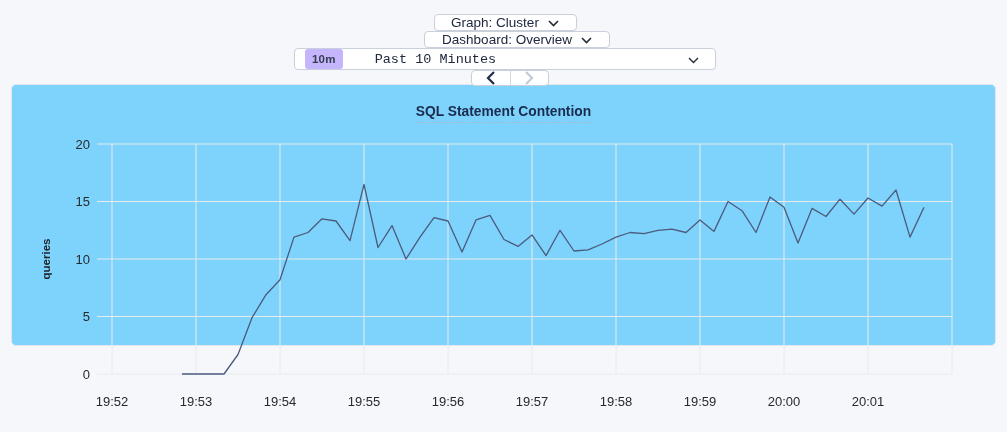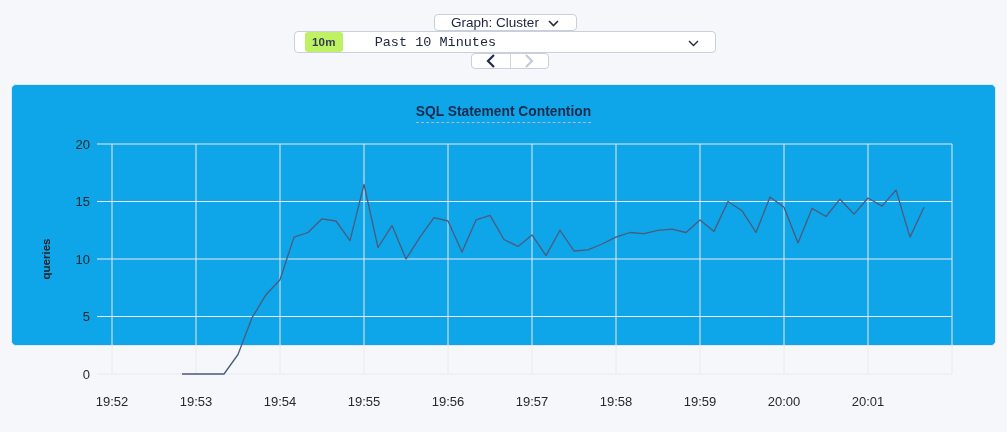--- a/index.html
+++ b/index.html
@@ -16,35 +16,35 @@
     height:39px; display:flex; align-items:center; cursor:pointer;
     font-size:13.5px; color:#20283e;
   }
   .dd { justify-content:center; gap:9px; }
   .dd1 { width:143px; }
   .dd2 { width:186px; margin-left:24px; }
   .chev-down { margin-top:2px; }
   .vdiv { width:1px; height:44px; background:#d8dde6; margin-left:25px; margin-right:24px; }
   .timesel { width:422px; padding:0 16px 0 10px; }
   .badge {
-    background:#bef264; color:#353c4e; font-weight:bold; font-size:11.5px;
+    background:#c4b5fd; color:#353c4e; font-weight:bold; font-size:11.5px;
     border-radius:3px; padding:4px 7px; letter-spacing:.2px;
   }
   .timesel .lbl { margin-left:32px;font-family:Liberation Mono, monospace; }
   .timesel .chev-down { margin-left:auto; }
   .pager { margin-left:10px; width:78px; height:39px; display:flex;
     background:#fff; border:1px solid #c9d0dc; border-radius:4px; }
   .pager .cell { flex:1; display:flex; align-items:center; justify-content:center; cursor:pointer; }
   .pager .cell:first-child { border-right:1px solid #d2d8e2; }
   .now { margin-left:10px; width:55px; justify-content:center;
     color:#9aa3b5; font-size:13.5px; }
   
   .card {
     margin:31px 11px 0 11px; height:262px;
-    background:#0ea5e9; border:1px solid #e2e7ee; border-radius:5px;
+    background:#7dd3fc; border:1px solid #e2e7ee; border-radius:5px;
   }
   .title-row { text-align:center; padding-top:17px; height:36px; }
   .chart-title {
     display:inline-block; font-size:13.8px; font-weight:bold; color:#1b2b4d;
     border-bottom:1.5px dashed #a9b9cf; padding-bottom:3px; cursor:default;
   }
   svg.chart { display:block; margin-top:3px; }
   svg .tick  { font-size:13px; fill:#26292e; font-family:"Liberation Sans", sans-serif; }
   svg .ylab  { font-size:11.5px; font-weight:bold; fill:#1d2026; font-family:"Liberation Sans", sans-serif; }
 </style>
@@ -53,20 +53,26 @@
 
 <div class="toolbar">
 
   <div class="btn dd dd1">
     <span>Graph: Cluster</span>
     <svg class="chev-down" width="11" height="7" viewBox="0 0 11 7">
       <polyline points="1,1 5.5,5.5 10,1" fill="none" stroke="#242a35" stroke-width="1.6"></polyline>
     </svg>
   </div>
 
+  <div class="btn dd dd2">
+    <span>Dashboard: Overview</span>
+    <svg class="chev-down" width="11" height="7" viewBox="0 0 11 7">
+      <polyline points="1,1 5.5,5.5 10,1" fill="none" stroke="#242a35" stroke-width="1.6"></polyline>
+    </svg>
+  </div>
 
   <div class="vdiv"></div>
 
   <div class="btn timesel">
     <span class="badge">10m</span>
     <span class="lbl">Past 10 Minutes</span>
     <svg class="chev-down" width="11" height="7" viewBox="0 0 11 7">
       <polyline points="1,1 5.5,5.5 10,1" fill="none" stroke="#242a35" stroke-width="1.4"></polyline>
     </svg>
   </div>

